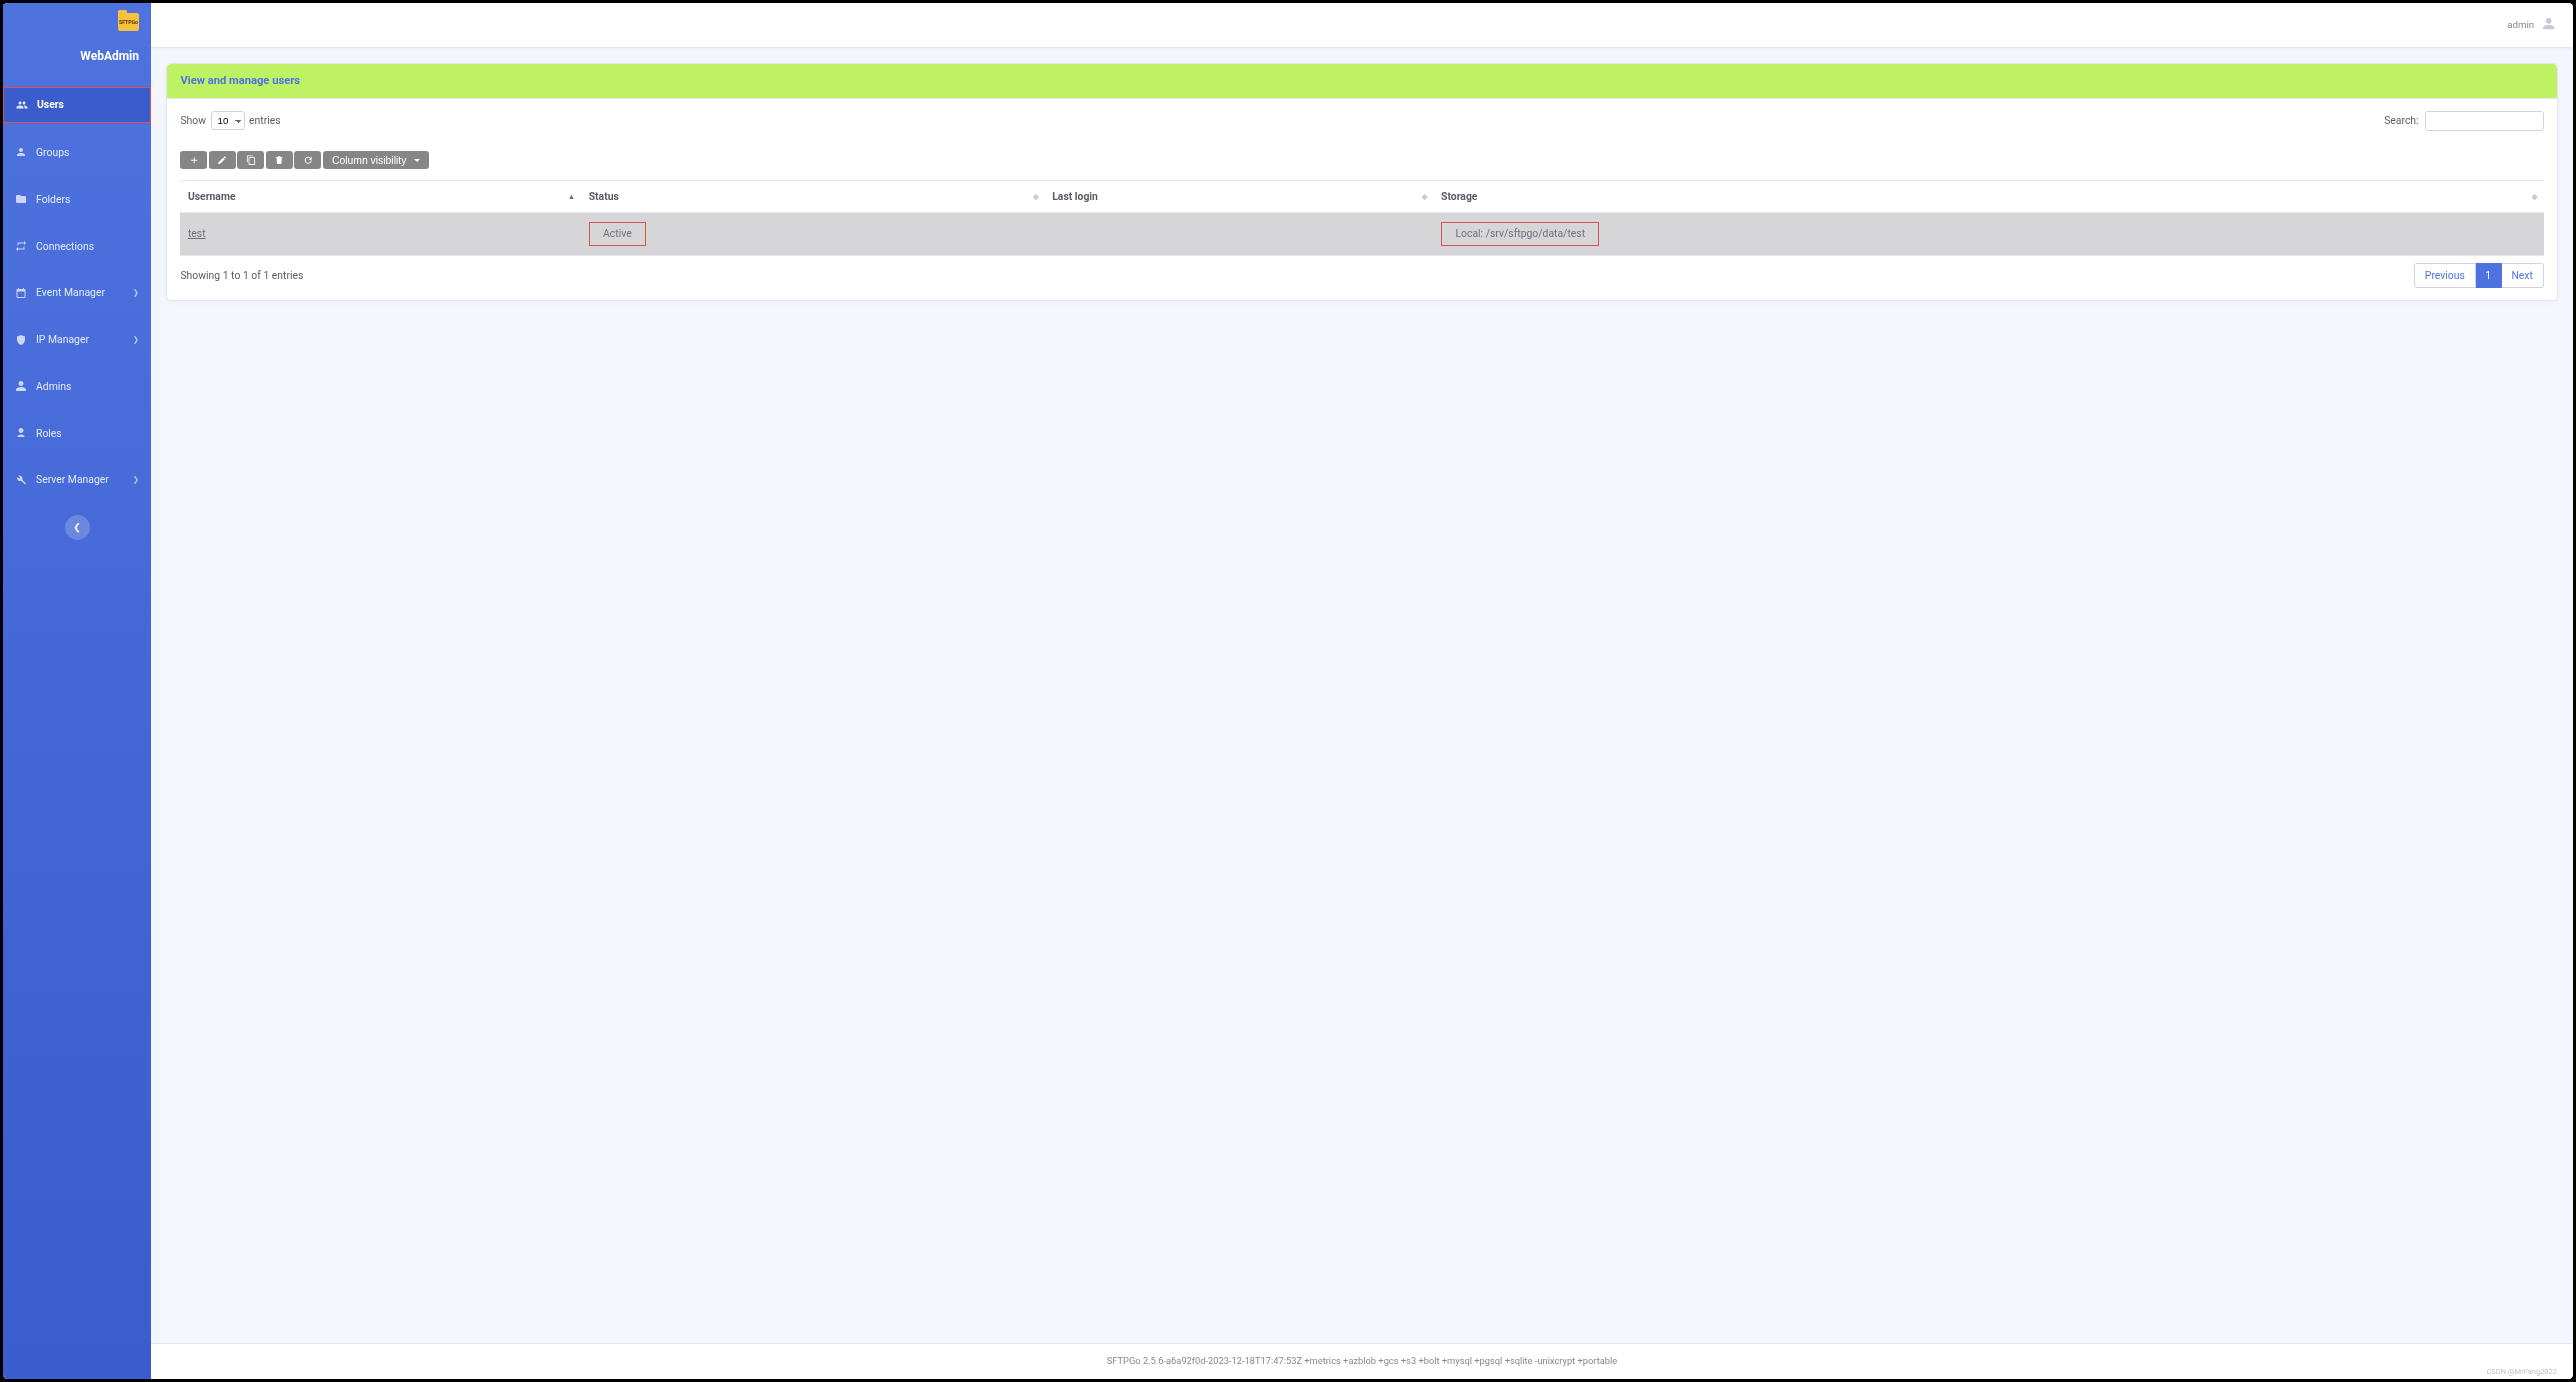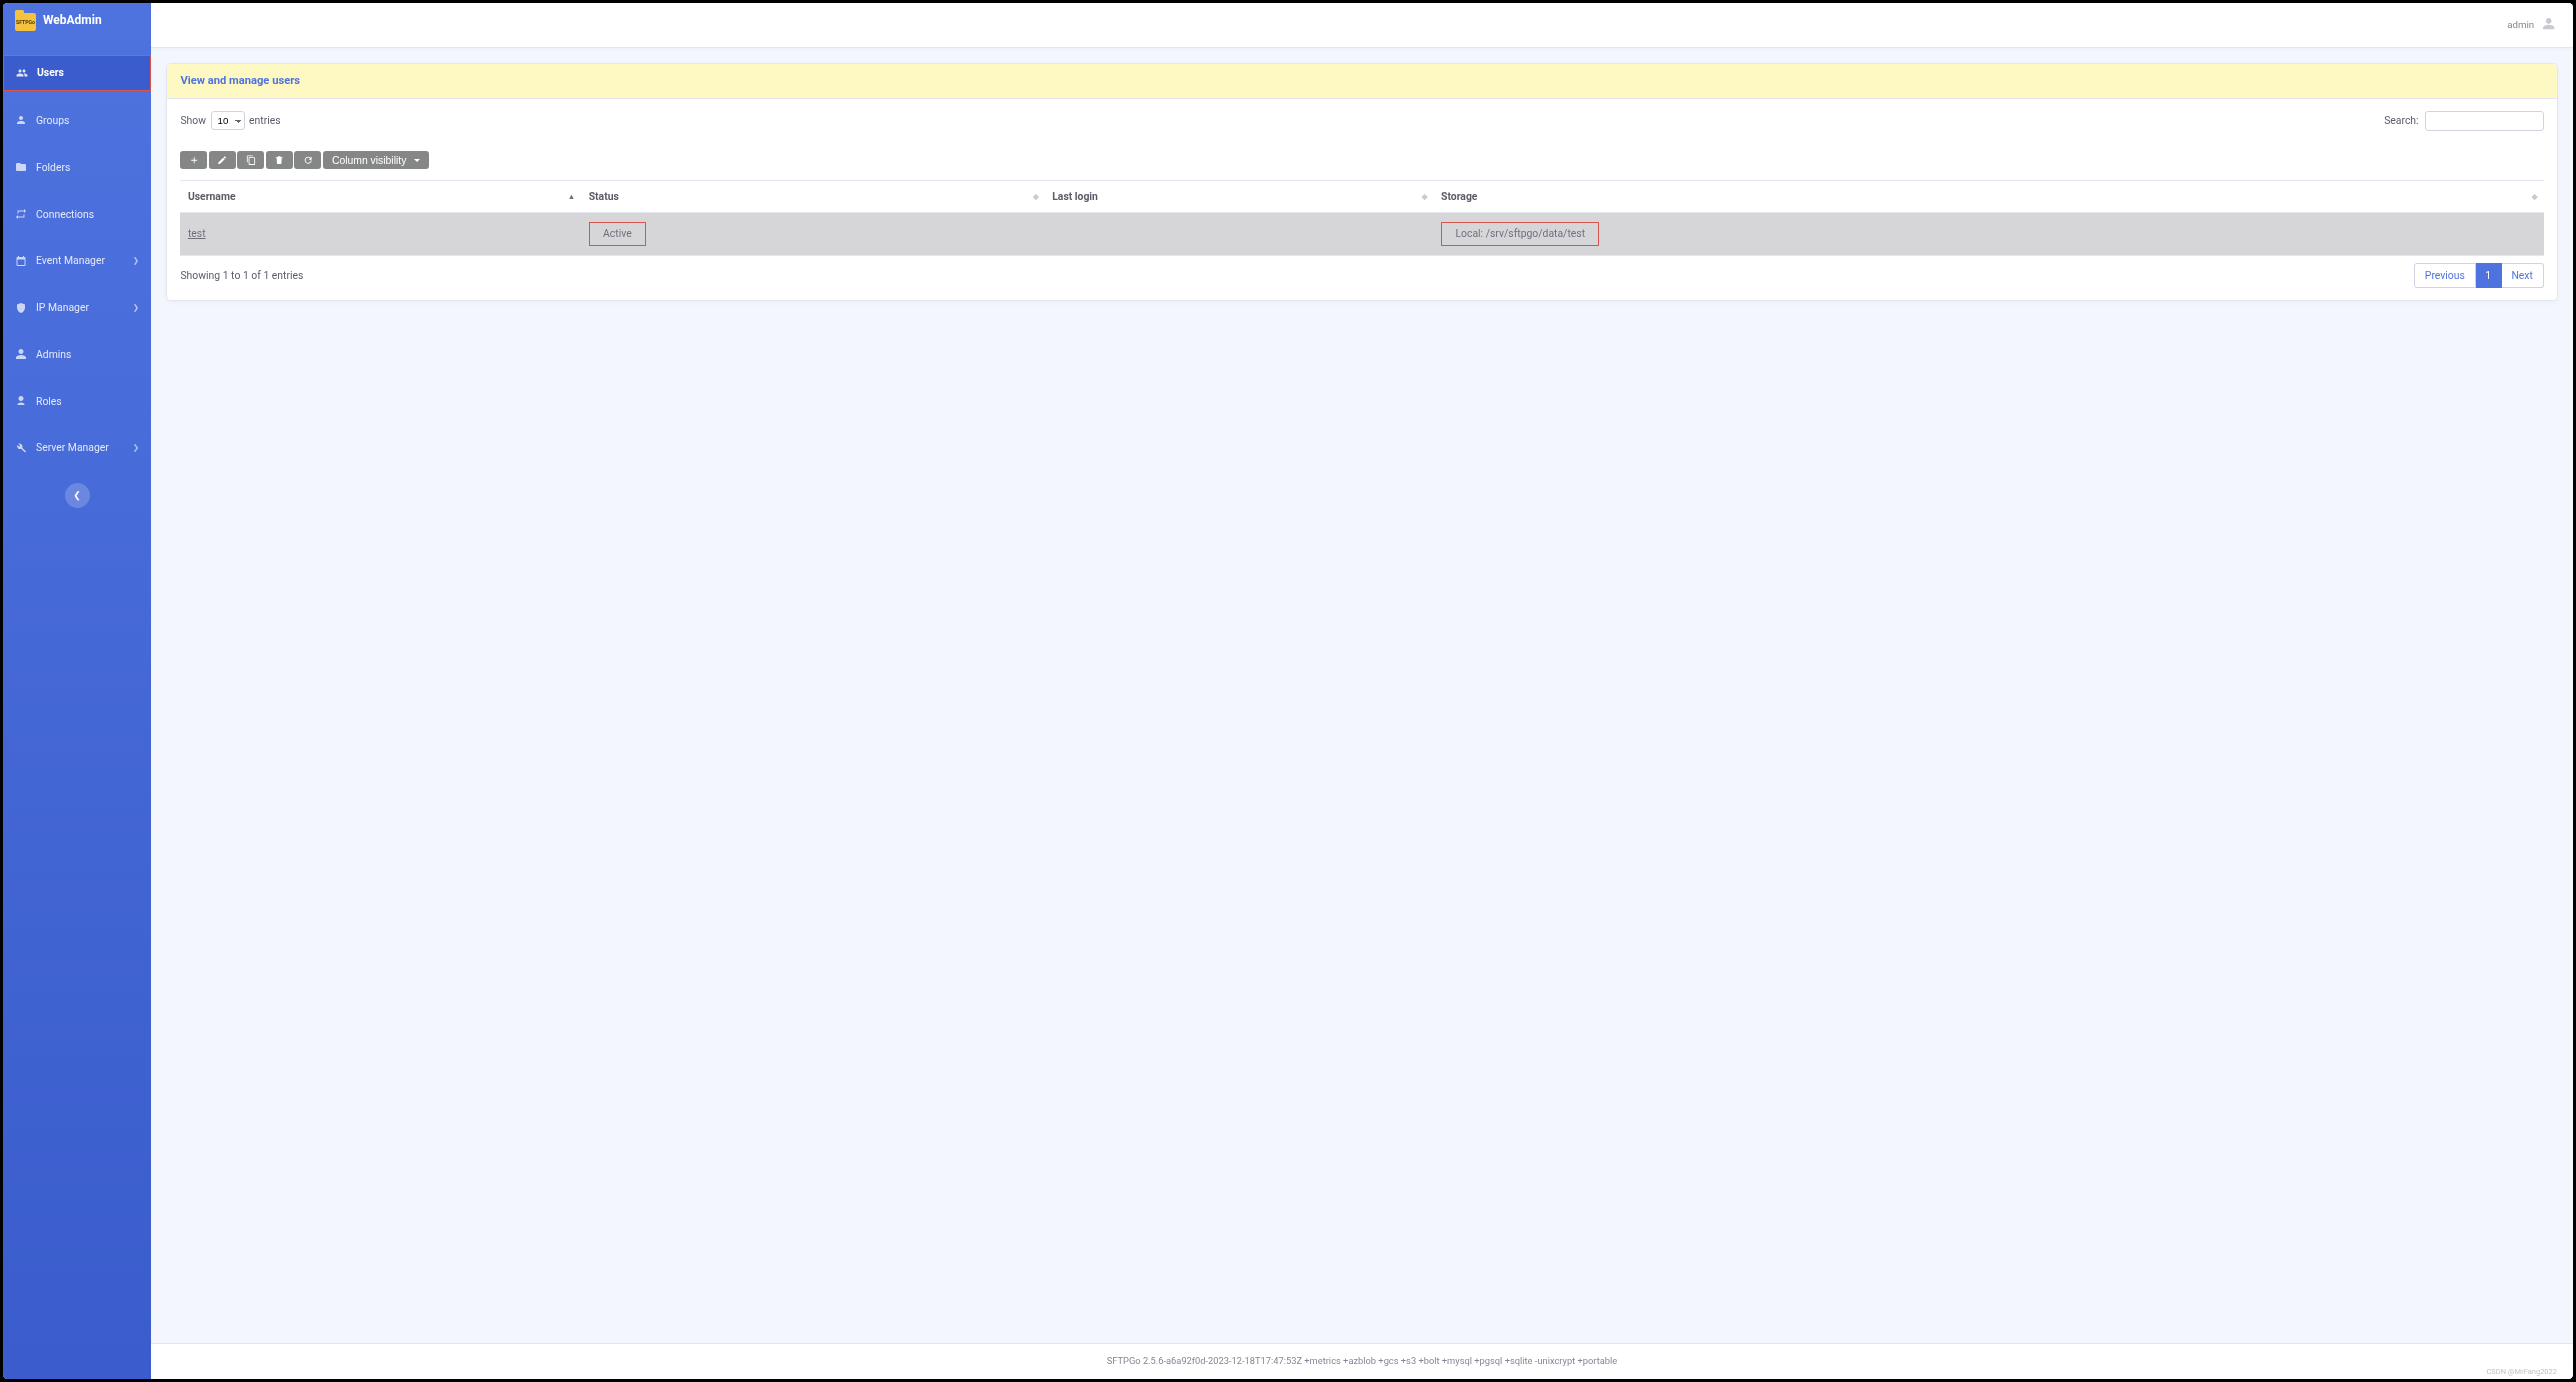--- a/index.html
+++ b/index.html
@@ -38,23 +38,23 @@
   
   .sidebar{
     width:148px;
     min-width:148px;
     background:linear-gradient(180deg,#4e73df 0%,#3a5ccc 100%);
     display:flex;
     flex-direction:column;
     color:var(--sidebar-text);
   }
   .brand{
-    display:flex;align-items:flex-start;gap:7px;
+    display:flex;align-items:flex-end;gap:18px;
     padding:10.4px 12px;
-    font-weight:700;font-size:12px;
+    font-weight:700;font-size:12px;flex-direction:column;
   }
   .brand-logo{
     width:21px;height:18px;
     background:#f6c23e;
     border-radius:2.2px;
     position:relative;
     display:flex;align-items:center;justify-content:center;
     font-size:5.2px;color:#4a3a00;font-weight:700;
   }
   .brand-logo::before{
@@ -106,21 +106,21 @@
   .content{flex:1;padding:15px 15px 0 15px;overflow:auto;}
   .card{
     background:var(--card-bg);border:0.7px solid var(--border);
     border-radius:4.5px;
     box-shadow:0 1.5px 4.5px rgba(0,0,0,0.03);
     margin-bottom:15px;
   }
   .card-header{
     padding:10.4px 13.4px;border-bottom:0.7px solid var(--border);
     color:var(--blue);font-weight:700;font-size:11.2px;
-    background:#fef9c3;border-radius:4.5px 4.5px 0 0;
+    background:#bef264;border-radius:4.5px 4.5px 0 0;
   }
   .card-body{padding:12px 13.4px;}
   
   .controls-row{display:flex;align-items:center;justify-content:space-between;margin-bottom:20px;flex-wrap:wrap;gap:3px;}
   .show-entries{display:flex;align-items:center;gap:4.5px;color:var(--text);}
   .show-entries select{
     border:0.7px solid #d1d3e2;border-radius:3px;padding:3px 15px 3px 6px;
     font-size:9.7px;background:#fff;appearance:none;
     background-image:linear-gradient(45deg,transparent 50%,#666 50%),linear-gradient(135deg,#666 50%,transparent 50%);
     background-position:right 6px top 7.5px,right 3px top 7.5px;

